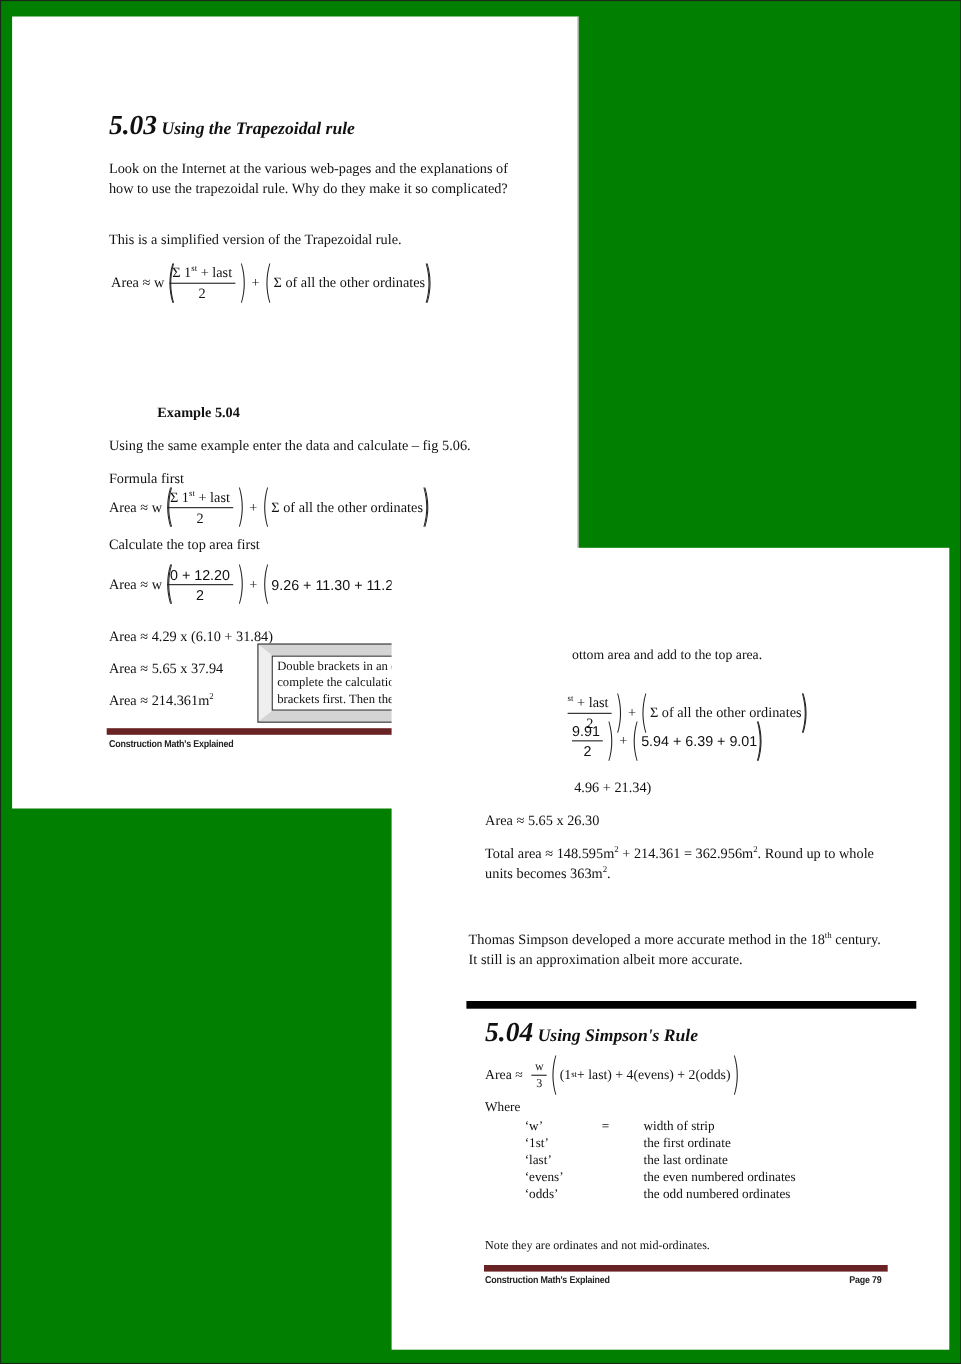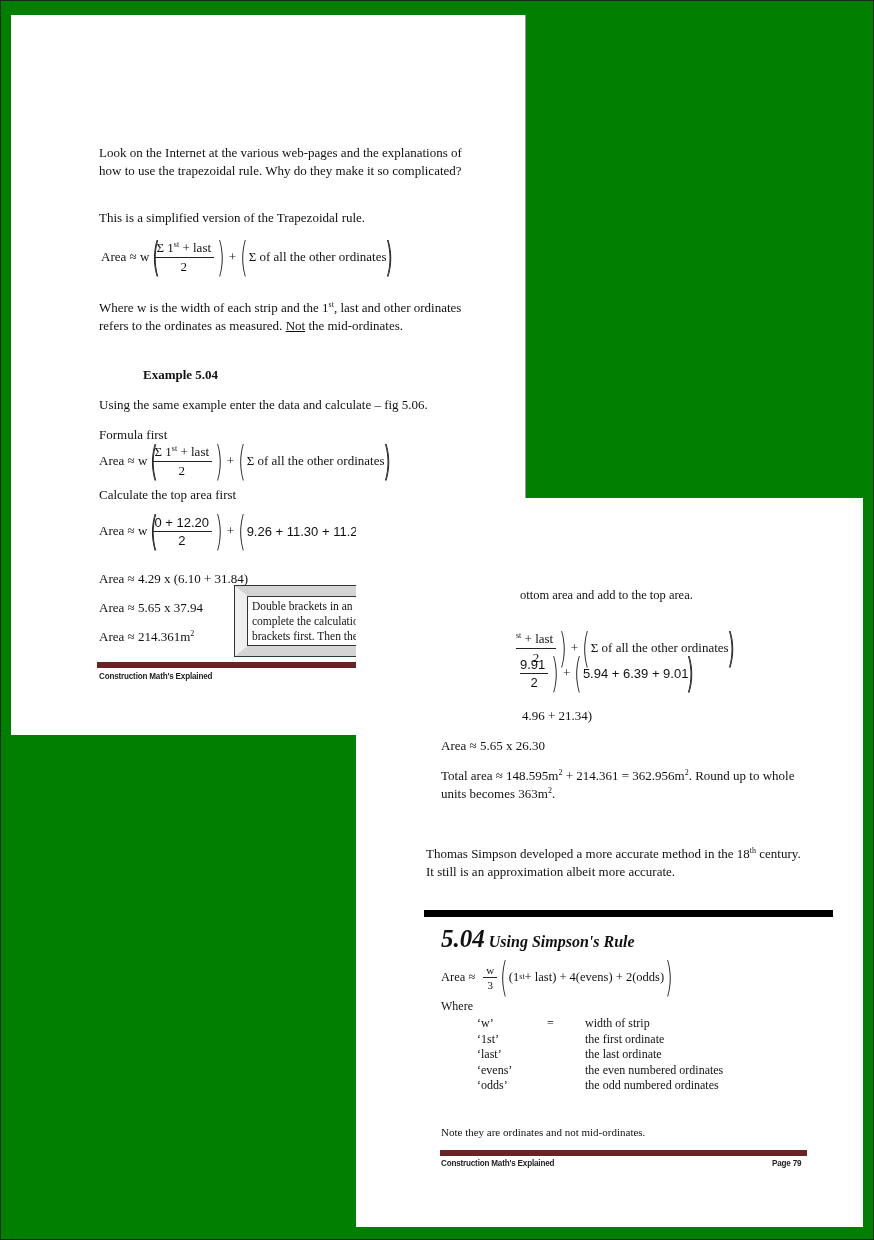--- a/index.html
+++ b/index.html
@@ -137,39 +137,42 @@
   </div>
 
   <div class="abs p" style="left:85px; top:626px; font-size:11px;">Note they are ordinates and not mid-ordinates.</div>
 
   <div class="footer-bar" style="left:84px; top:652px; width:367px;"></div>
   <div class="footer-l" style="left:85px; top:660px;">Construction Math's Explained</div>
   <div class="footer-r" style="left:416px; top:660px;">Page 79</div>
 </div>
 
 <div class="page" id="page78">
+  <div class="abs" style="left:88px; top:86px;">
+    <span class="h-num">5.03</span>
+    <span class="h-txt">Using the Trapezoidal rule</span>
+  </div>
 
   <div class="abs p" style="left:88px; top:129px; width:370px;">Look on the Internet at the various web-pages and the explanations of how to use the trapezoidal rule. Why do they make it so complicated?</div>
   <div class="abs p" style="left:88px; top:194px;">This is a simplified version of the Trapezoidal rule.</div>
 
   <div class="formula" style="left:90px; top:222px;">
     <span>Area ≈ w</span>
     <span class="paren dbl" style="margin-left:2px;">((</span>
     <span class="frac">
       <span class="num"><span>Σ 1</span><span class="sup">st</span><span> + last</span></span>
       <span class="den">2</span>
     </span>
     <span class="paren">)</span>
     <span style="margin:0 3px">+</span>
     <span class="paren">(</span>
     <span>Σ of all the other ordinates</span>
     <span class="paren dbl">))</span>
   </div>
 
-  <div class="abs p" style="left:88px; top:284px; width:365px;"><span>Where w is the width of each strip and the 1</span><span class="sup">st</span><span>, last and other ordinates refers to the ordinates as measured. </span><span class="u">Not</span><span> the mid-ordinates.</span></div>
 
   <div class="abs p bold" style="left:88px; top:351px;margin-left:44px;">Example 5.04</div>
   <div class="abs p" style="left:88px; top:381px;">Using the same example enter the data and calculate – fig 5.06.</div>
   <div class="abs p" style="left:88px; top:411px;">Formula first</div>
 
   <div class="formula" style="left:88px; top:426px;">
     <span>Area ≈ w</span>
     <span class="paren dbl" style="margin-left:2px;">((</span>
     <span class="frac">
       <span class="num"><span>Σ 1</span><span class="sup">st</span><span> + last</span></span>

